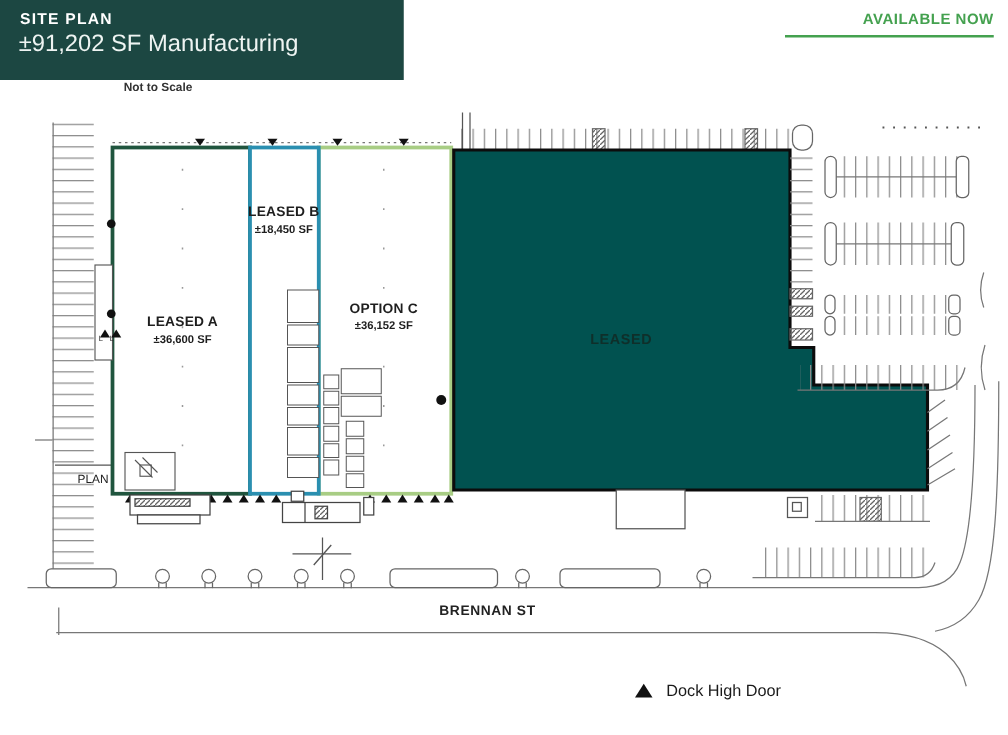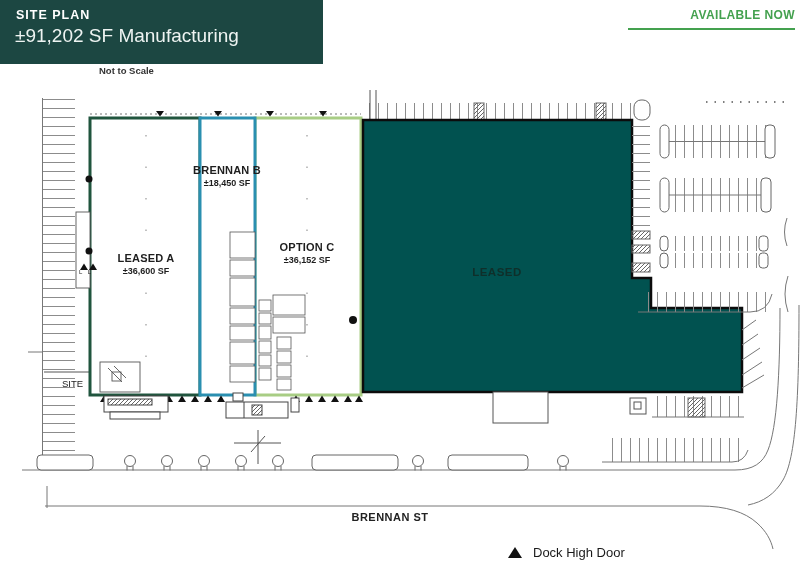--- a/index.html
+++ b/index.html
@@ -20,21 +20,21 @@
 
   .opt-label{position:absolute;transform:translateX(-50%);text-align:center;line-height:1.25;}
   .opt-name{font-size:11px;font-weight:bold;letter-spacing:.2px;color:#1e1e1e;}
   .opt-area{font-size:9px;font-weight:bold;color:#1e1e1e;}
 
   #leased-label{left:497px;top:266px;transform:translateX(-50%);font-size:11.5px;
                 font-weight:bold;letter-spacing:.5px;color:#0f2f2a;}
   #gate-label{left:62px;top:378px;font-size:9.5px;color:#222;}
   #dock-note{left:79px;top:269px;font-size:6px;color:#222;letter-spacing:2px;}
   #brennan-label{left:390px;top:483px;transform:translateX(-50%);font-size:11px;
-                 font-weight:600;letter-spacing:.5px;color:#222;margin-top:28px;}
+                 font-weight:600;letter-spacing:.5px;color:#222;}
 
   #legend{position:absolute;left:508px;top:540px;}
   .legend-row{display:flex;align-items:center;gap:11px;height:24px;}
   .tri-icon{width:0;height:0;border-left:7px solid transparent;border-right:7px solid transparent;
             border-bottom:11px solid #111;}
   .circ-icon{width:11px;height:11px;background:#111;border-radius:50%;}
   .legend-text{font-size:13px;color:#1a1a1a;}
 
   svg{position:absolute;left:0;top:0;}
   .thin{stroke:#777;stroke-width:1;fill:none;}
@@ -295,30 +295,30 @@
   <div id="available-now">AVAILABLE NOW</div>
   <div id="available-rule"></div>
 
   <div class="lbl" id="not-to-scale">Not to Scale</div>
 
   <div class="opt-label" style="left:146px;top:252px">
     <div class="opt-name">LEASED A</div>
     <div class="opt-area">±36,600 SF</div>
   </div>
   <div class="opt-label" style="left:227px;top:164px">
-    <div class="opt-name">BRENNAN B</div>
+    <div class="opt-name">LEASED B</div>
     <div class="opt-area">±18,450 SF</div>
   </div>
   <div class="opt-label" style="left:307px;top:241px">
     <div class="opt-name">OPTION C</div>
     <div class="opt-area">±36,152 SF</div>
   </div>
 
   <div class="lbl" id="leased-label">LEASED</div>
-  <div class="lbl" id="gate-label">SITE</div>
+  <div class="lbl" id="gate-label">PLAN</div>
   <div class="lbl" id="dock-note">L L</div>
   <div class="lbl" id="brennan-label">BRENNAN ST</div>
 
   <div id="legend">
     <div class="legend-row">
       <span class="tri-icon"></span>
       <span class="legend-text">Dock High Door</span>
     </div>
   </div>
 

